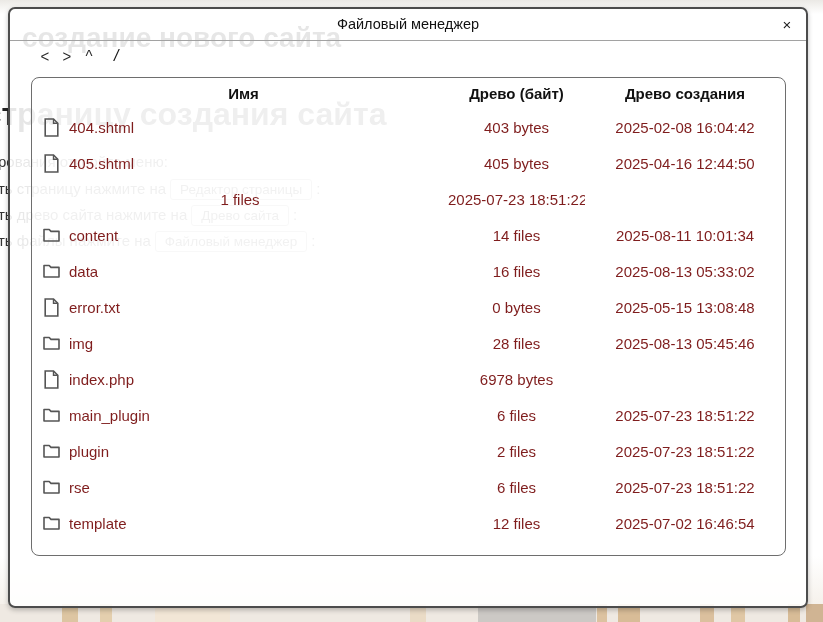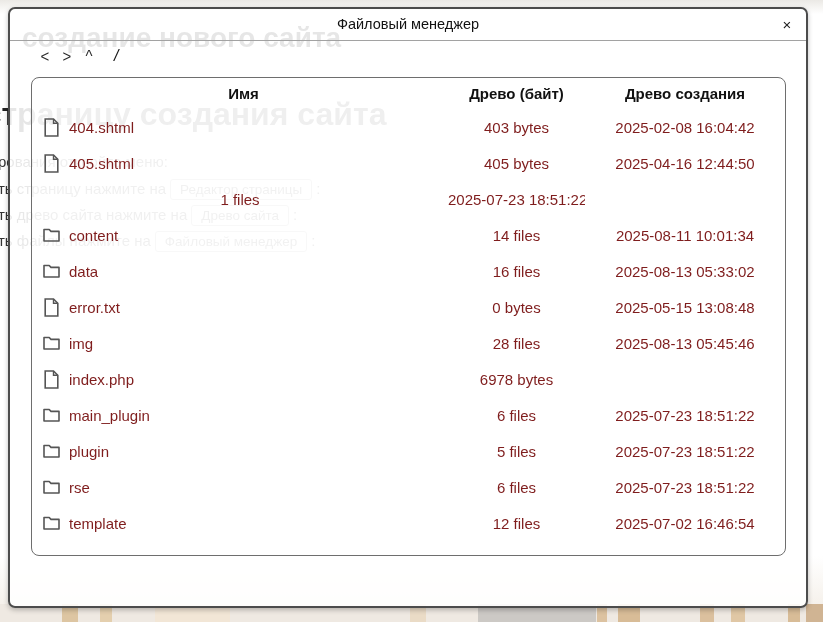--- a/index.html
+++ b/index.html
@@ -221,21 +221,21 @@
   <div class="trow">
     <span class="cell name-cell">
 
       <span class="icon folder-ic">
         <svg width="17" height="14" viewBox="0 0 17 14">
           <path d="M1 13 V1.5 H6.2 L8 3.4 H16 V13 Z" fill="none" stroke="#555" stroke-width="1.6" stroke-linejoin="round"></path>
         </svg>
       </span>
       <span class="rname">plugin</span>
     </span>
-    <span class="cell rsize">5 files</span>
+    <span class="cell rsize">2 files</span>
     <span class="cell rdate">2025-07-23 18:51:22</span>
   </div>
 
   <div class="trow">
     <span class="cell name-cell">
 
       <span class="icon folder-ic">
         <svg width="17" height="14" viewBox="0 0 17 14">
           <path d="M1 13 V1.5 H6.2 L8 3.4 H16 V13 Z" fill="none" stroke="#555" stroke-width="1.6" stroke-linejoin="round"></path>
         </svg>

